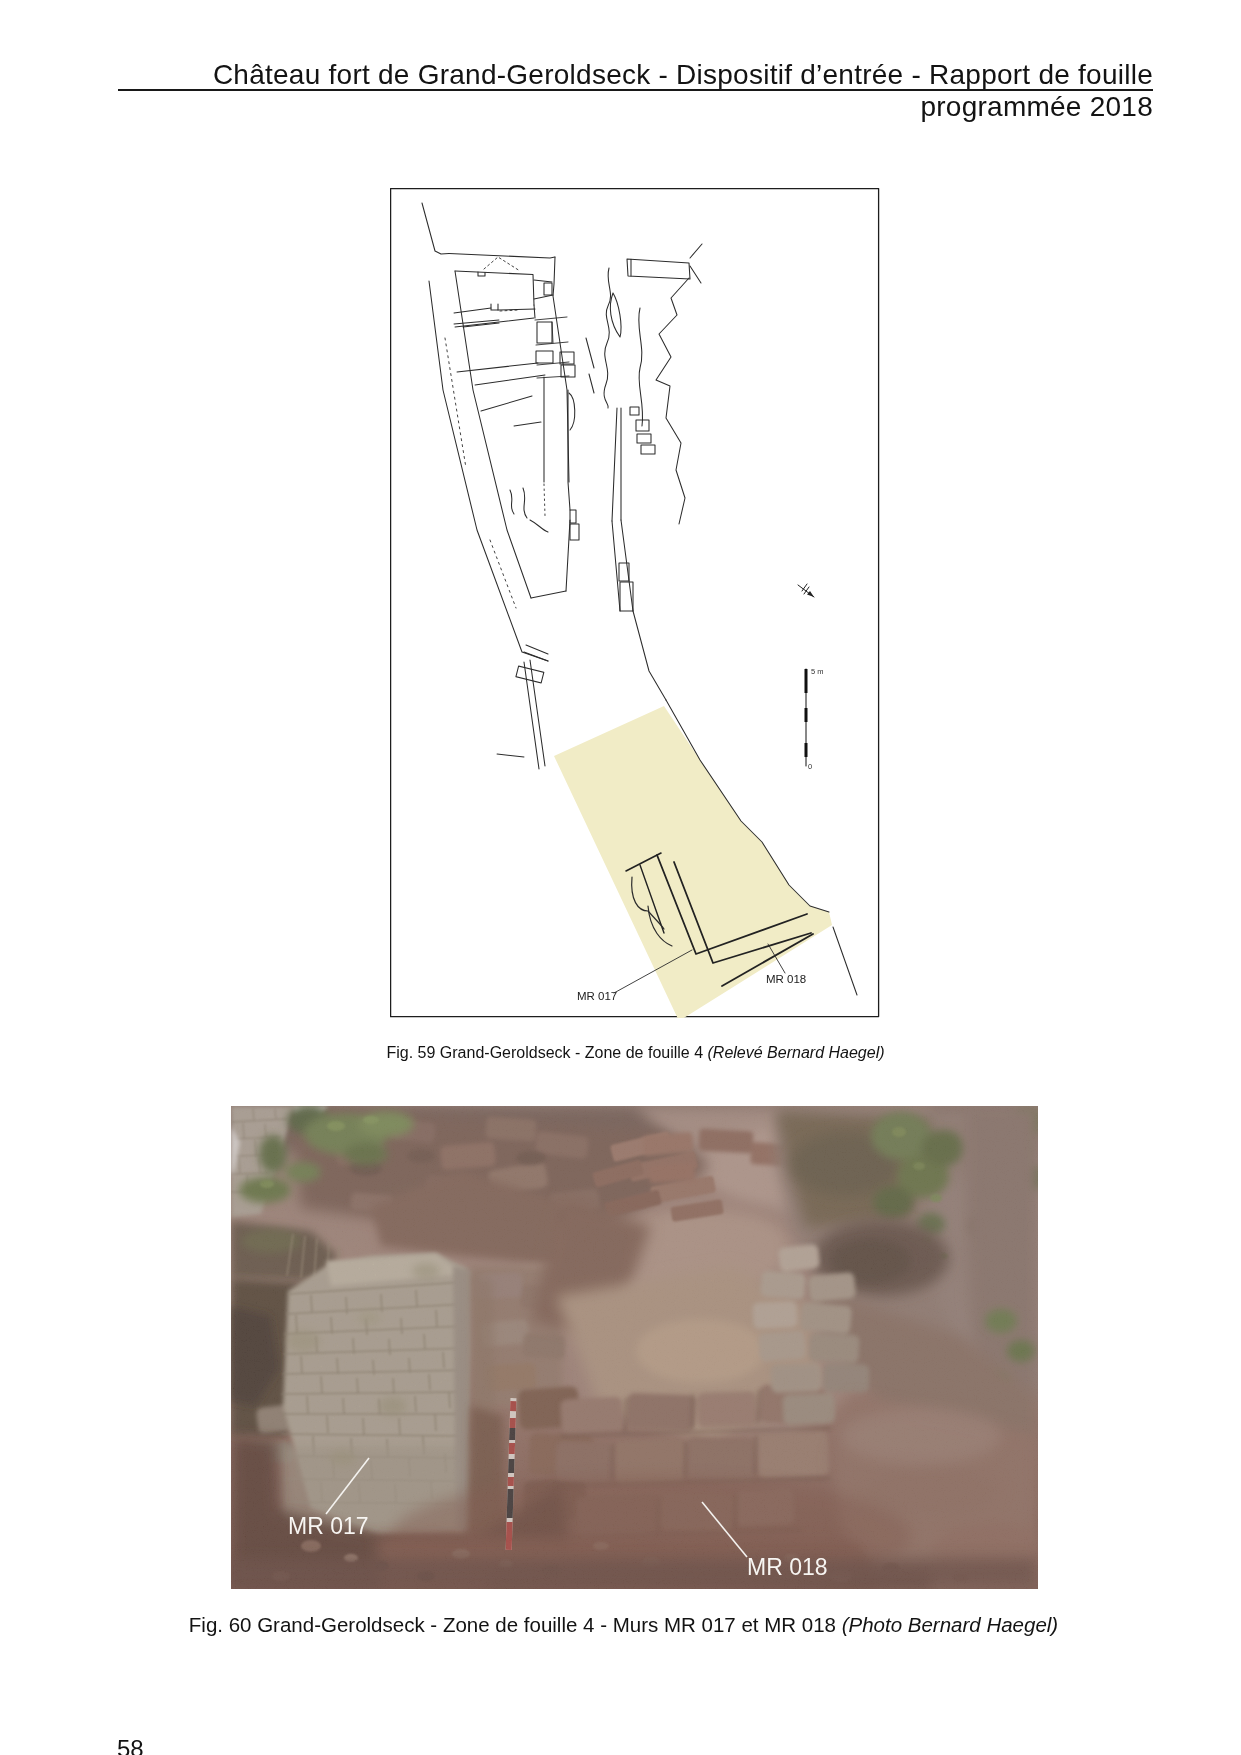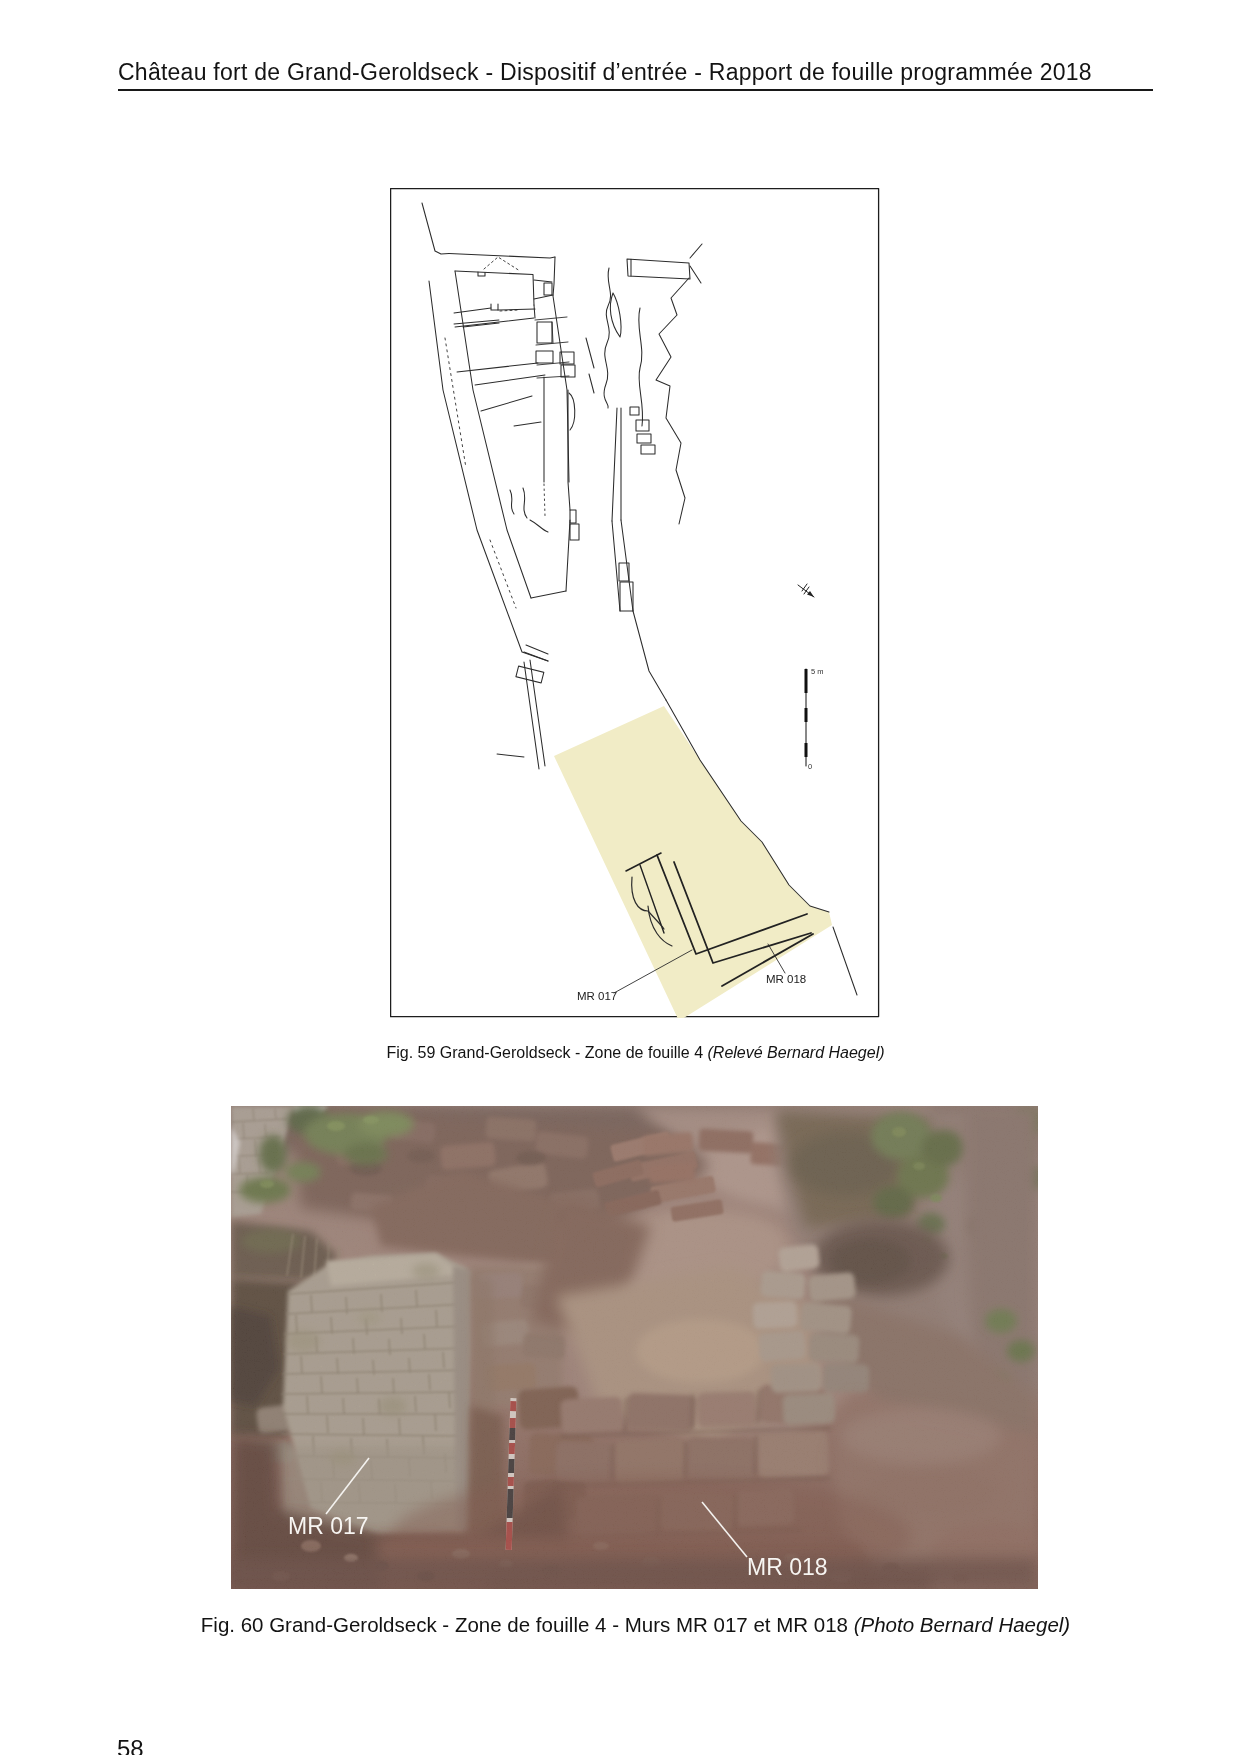--- a/index.html
+++ b/index.html
@@ -2,21 +2,21 @@
 <html><head>
 <meta charset="utf-8">
 <style>
 html,body{margin:0;padding:0;}
 body{width:1241px;height:1755px;position:relative;background:#ffffff;font-family:"Liberation Sans",sans-serif;overflow:hidden;}
 .abs{position:absolute;}
 </style>
 </head>
 <body>
 
-<div class="abs" style="left:118px;top:59px;width:1035px;text-align:left;font-size:23px;letter-spacing:0.25px;color:#131313;">Château fort de Grand-Geroldseck - Dispositif d’entrée - Rapport de fouille programmée 2018</div>
+<div class="abs" style="left:118px;top:59px;width:1035px;text-align:right;font-size:28px;letter-spacing:0.25px;color:#131313;">Château fort de Grand-Geroldseck - Dispositif d’entrée - Rapport de fouille programmée 2018</div>
 
 <div class="abs" style="left:118px;top:89px;width:1035px;height:2px;background:#181818;"></div>
 
 <svg class="abs" style="left:390px;top:188px;" width="490" height="830" viewBox="0 0 490 830" fill="none" stroke="#2c2c2c" stroke-width="1.05" stroke-linecap="round" stroke-linejoin="round">
 
   <rect x="0.6" y="0.6" width="488" height="828" stroke="#1d1d1d" stroke-width="1.3"></rect>
 
   <polygon points="274,518 310,572 351,633 372,654 399,697 420,718 439,724 442,737 289,833 164,568" fill="#f1ecc6" stroke="none"></polygon>
 
   <path d="M32,15 L45,63 L51,66 L59,65.5"></path>
@@ -445,15 +445,15 @@
 
   <rect x="0" y="0" width="807" height="483" filter="url(#grain2)" opacity="0.08"></rect>
 
   <path d="M95,408 L138,352" stroke="#f4f2ef" stroke-width="1.6" fill="none"></path>
   <text x="57" y="428" font-size="23" fill="#f7f5f2" font-family="Liberation Sans,sans-serif">MR 017</text>
 
   <path d="M516,451 L471,396" stroke="#f4f2ef" stroke-width="1.6" fill="none"></path>
   <text x="516" y="469" font-size="23" fill="#f7f5f2" font-family="Liberation Sans,sans-serif">MR 018</text>
 </svg>
 
-<div class="abs" style="left:60px;top:1613px;width:1151px;text-align:center;font-size:20.5px;letter-spacing:0;color:#131313;">Fig. 60 Grand-Geroldseck - Zone de fouille 4 - Murs MR 017 et MR 018 <i>(Photo Bernard Haegel)</i></div>
+<div class="abs" style="left:48px;top:1613px;width:1151px;text-align:center;font-size:20.5px;letter-spacing:0;color:#131313;">Fig. 60 Grand-Geroldseck - Zone de fouille 4 - Murs MR 017 et MR 018 <i>(Photo Bernard Haegel)</i></div>
 
 <div class="abs" style="left:117px;top:1735px;font-size:24px;color:#131313;text-align:center;">58</div>
 
 </body></html>

